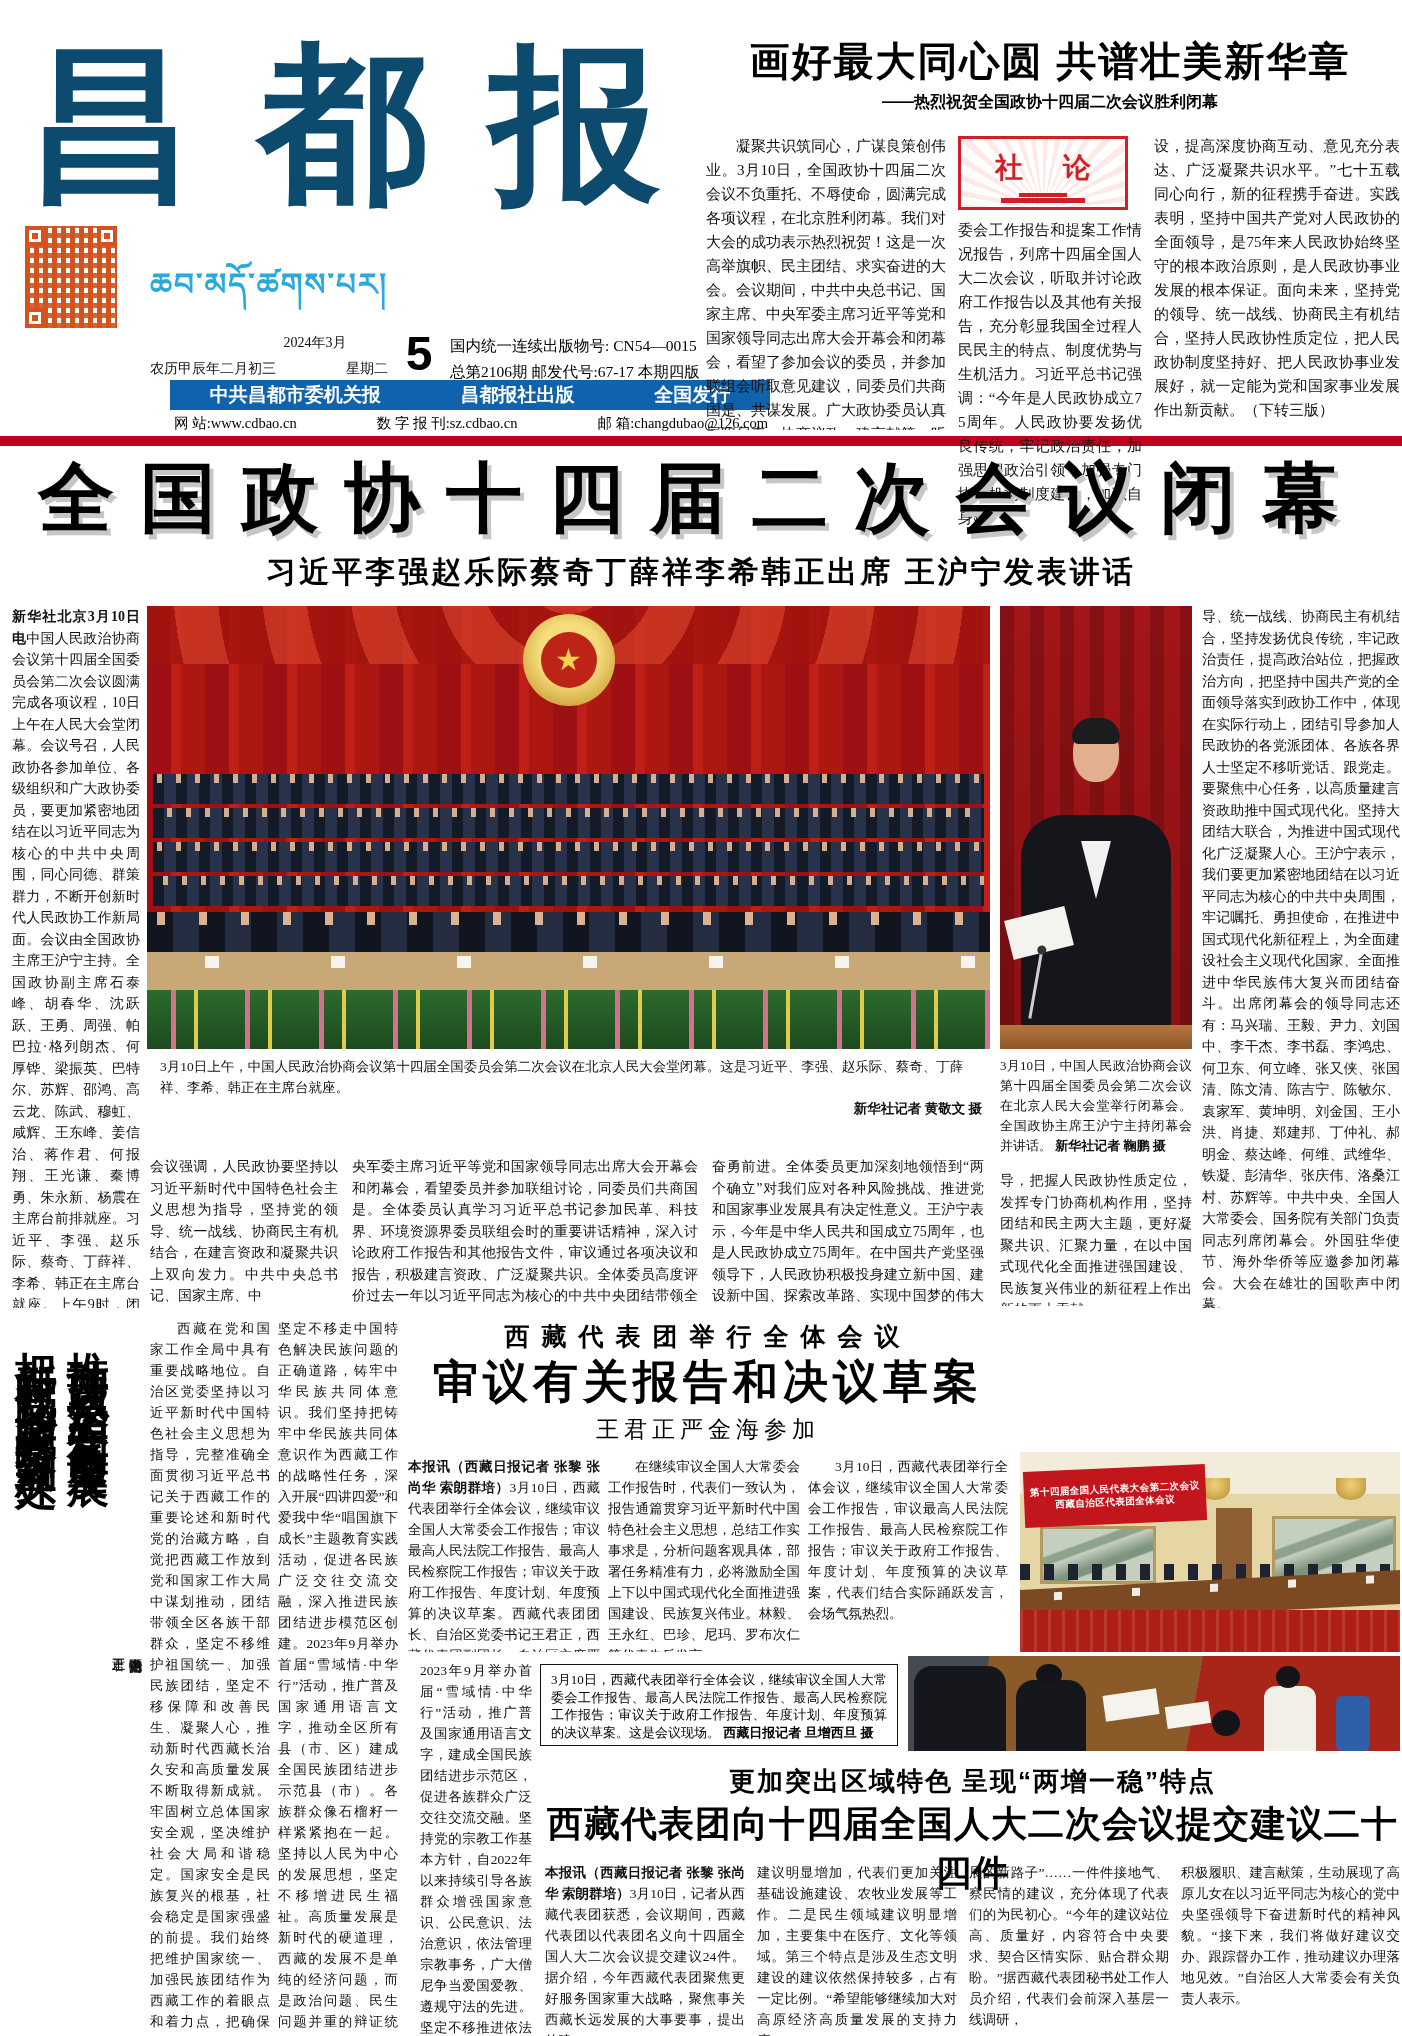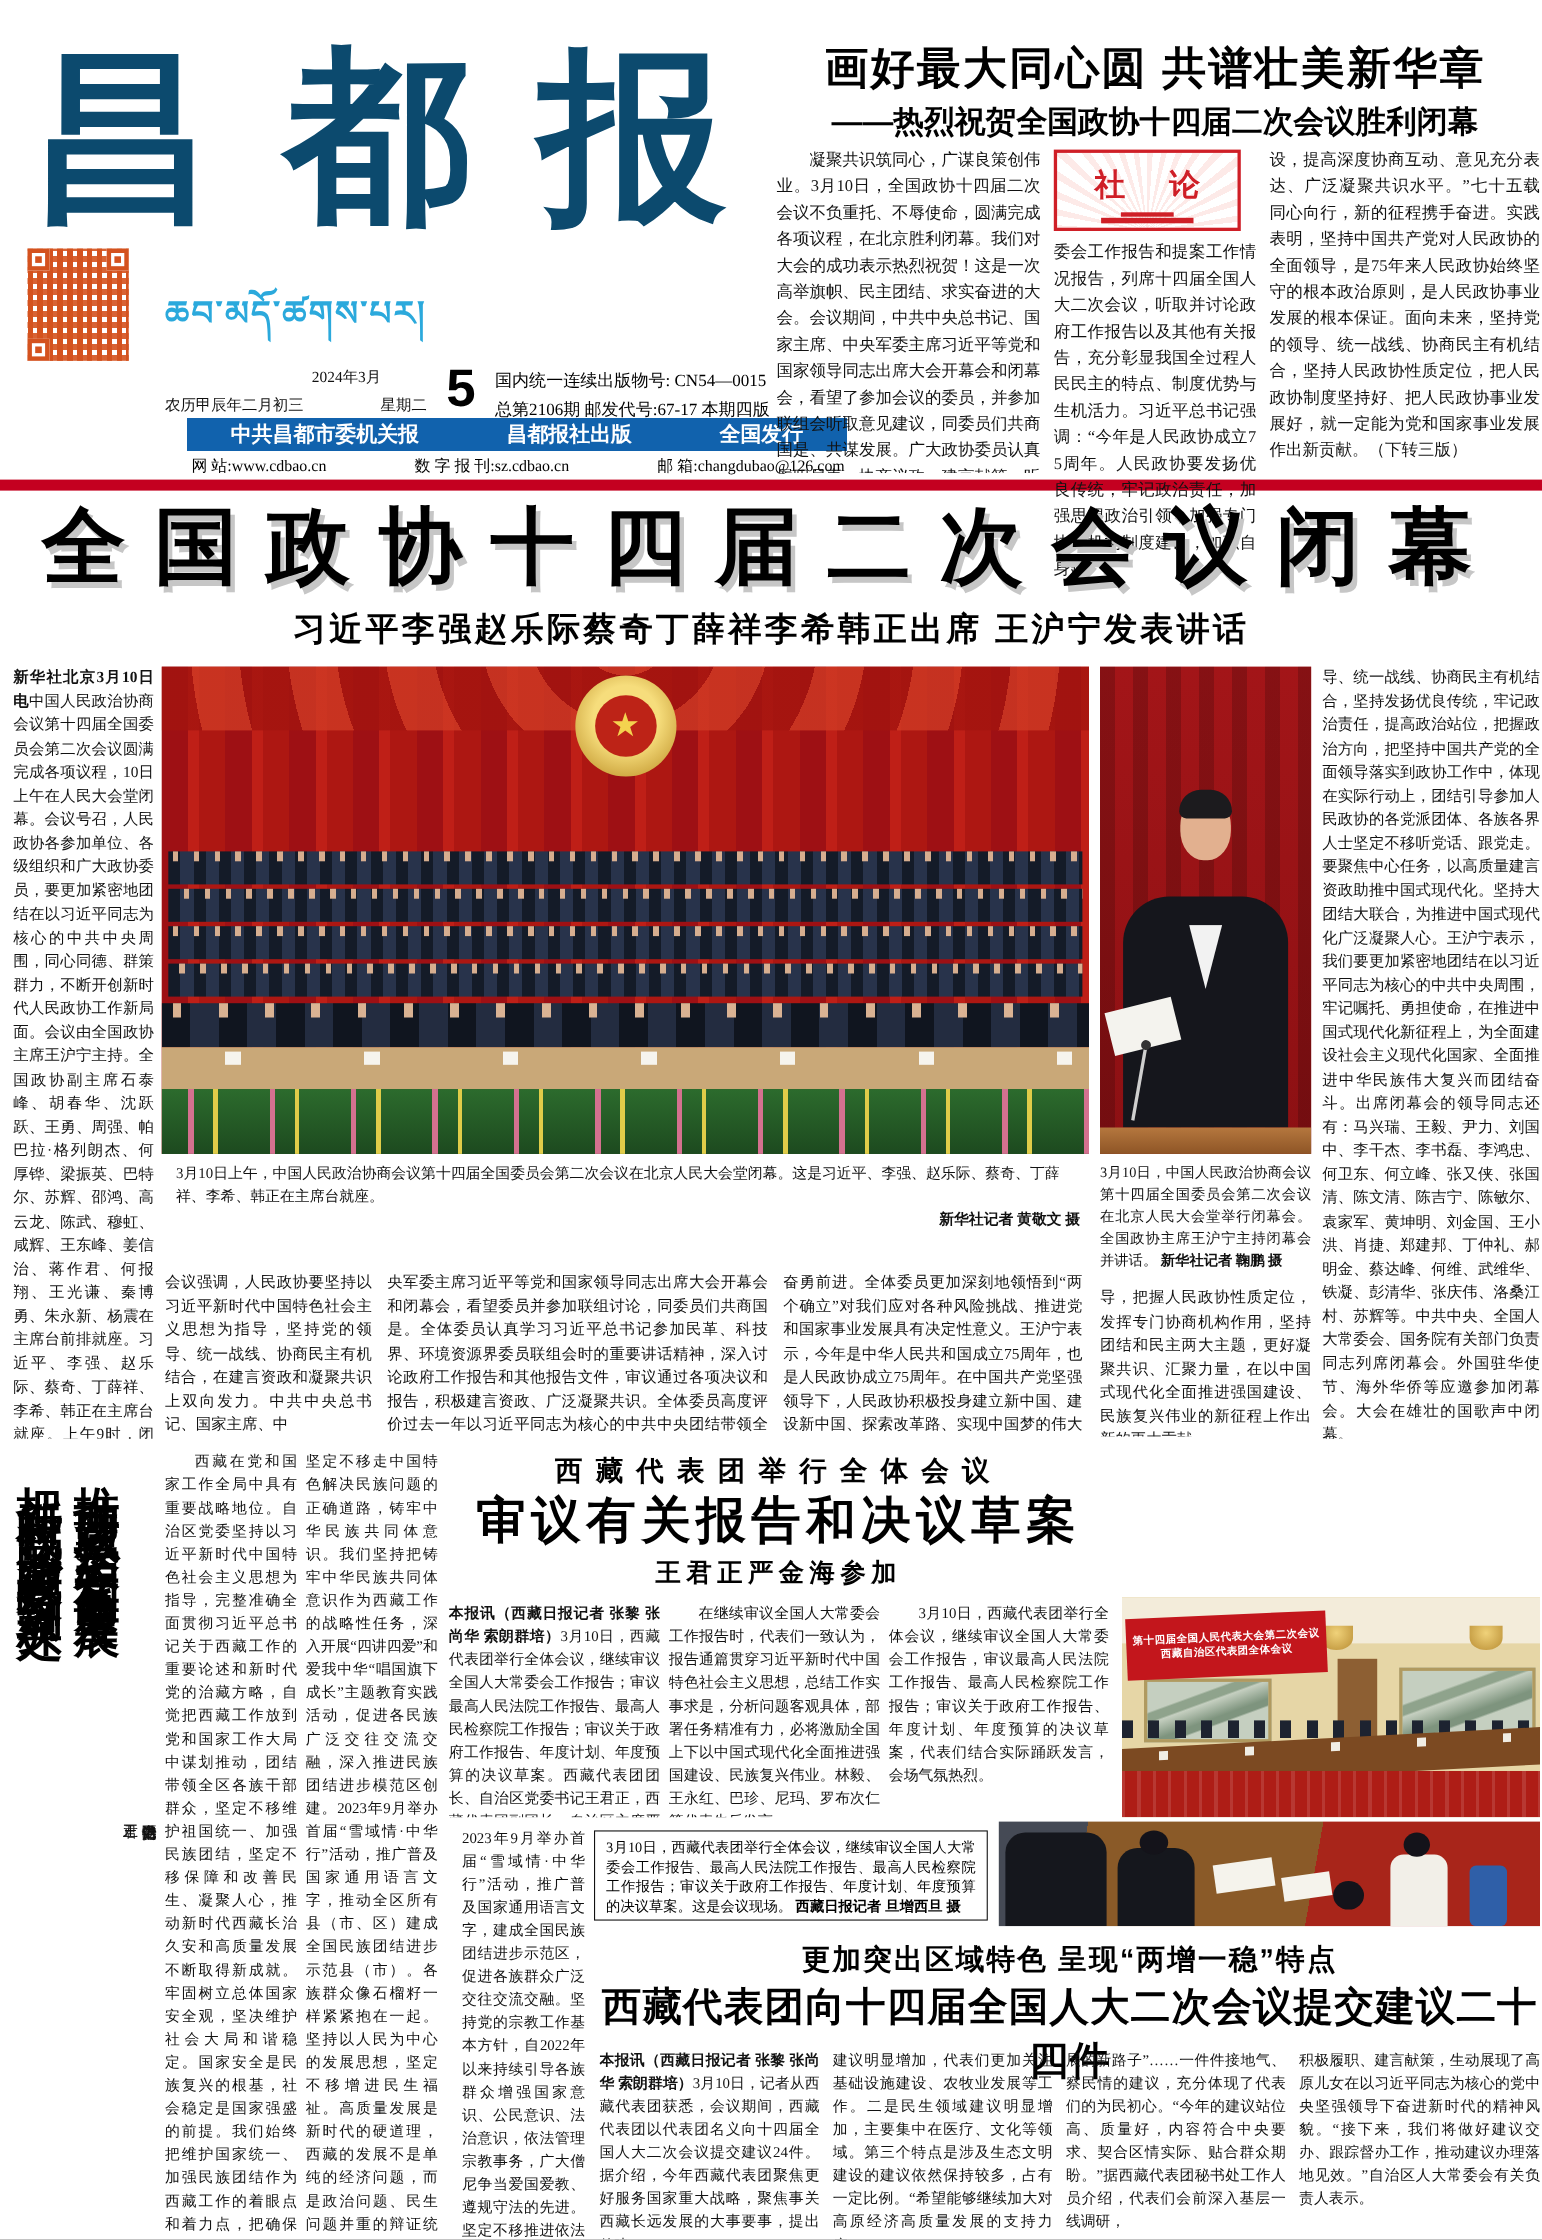--- a/index.html
+++ b/index.html
@@ -22,21 +22,21 @@
   .info-sm{font-size:14px;color:#111;}
   .day-num{left:388px;top:328px;width:62px;font-size:48px;font-weight:900;line-height:52px;}
   .issn{left:450px;top:336px;width:330px;font-size:15.5px;}
   .issue{left:450px;top:362px;width:330px;font-size:15.5px;}
   .blue-bar{left:170px;top:380px;width:600px;height:30px;background:#1162ad;color:#fff;
       display:flex;justify-content:space-around;align-items:center;font-size:19px;font-weight:bold;}
   .contacts{left:174px;top:414px;width:594px;display:flex;justify-content:space-between;font-size:14.5px;}
   .red-rule{left:0;top:436px;width:1402px;height:10px;background:#c40020;}
   
   .ed-head{left:700px;top:34px;width:700px;font-size:40px;font-weight:900;letter-spacing:2px;}
-  .ed-sub{left:700px;top:92px;width:700px;font-size:28px;font-weight:bold;}
+  .ed-sub{left:700px;top:92px;width:700px;font-size:16px;font-weight:bold;}
   .ed-col{top:134px;height:296px;font-size:15px;line-height:24px;}
   .stamp{width:170px;height:74px;border:3px solid #cf1f27;box-sizing:border-box;margin:2px 0 8px 0;position:relative;
       background:repeating-conic-gradient(from -90deg at 50% 105%, #fdeae8 0 4deg, #ffffff 4deg 10deg);
       text-align:center;}
   .stamp-txt{font-size:28px;font-weight:900;color:#cf1f27;letter-spacing:16px;line-height:58px;text-indent:16px;}
   .stamp-base{position:absolute;left:50%;bottom:4px;width:84px;height:5px;margin-left:-42px;background:#cf1f27;}
   .stamp-base::before{content:"";position:absolute;left:18px;top:-5px;width:48px;height:4px;background:#cf1f27;}
   
   .lead-head{left:10px;top:448px;width:1382px;font-size:76px;font-weight:900;letter-spacing:26px;
       white-space:nowrap;text-shadow:4px 5px 0 #c6c6c6;line-height:100px;}
@@ -81,21 +81,21 @@
   .p2-podium{position:absolute;left:0;bottom:0;width:100%;height:24px;background:linear-gradient(#b5773e,#8e5526);}
   
   .cap{font-size:13.5px;line-height:21px;color:#111;}
   
   .vtitle{writing-mode:vertical-rl;text-orientation:upright;font-weight:900;font-size:42px;letter-spacing:9px;
       line-height:48px;color:#000;}
   .byline-v{writing-mode:vertical-rl;text-orientation:upright;font-size:13.5px;line-height:17px;color:#111;}
   .byline-v span{display:block;}
   .b-kicker{left:408px;top:1320px;width:600px;font-size:25px;font-weight:bold;letter-spacing:12px;}
   .b-head{left:408px;top:1352px;width:600px;font-size:45px;font-weight:900;letter-spacing:5px;}
-  .b-sub{left:408px;top:1414px;width:600px;font-size:23px;font-weight:bold;letter-spacing:5px;}
+  .b-sub{left:408px;top:1414px;width:600px;font-size:23px;font-weight:normal;letter-spacing:5px;}
   .body-xs{font-size:13.5px;line-height:21px;}
   
   .photo3{left:1020px;top:1452px;width:380px;height:200px;overflow:hidden;background:#e6d6a6;}
   .p3-ceiling{position:absolute;left:0;top:0;width:100%;height:42px;background:#f3ecda;}
   .p3-chand{position:absolute;top:26px;width:30px;height:22px;border-radius:0 0 50% 50%;
       background:radial-gradient(circle at 50% 30%,#f0d27a,#b98d33);}
   .p3-paint{position:absolute;background:#c5cfc0;border:3px solid #b09a60;
       background-image:linear-gradient(160deg,transparent 30%,#8fa38c 32% 40%,transparent 42%, #7e947e 60% 66%, transparent 68%);}
   .p3-door{position:absolute;background:#8d5f33;}
   .p3-banner{position:absolute;left:4px;top:16px;width:182px;height:56px;background:#c3161c;color:#fff;

